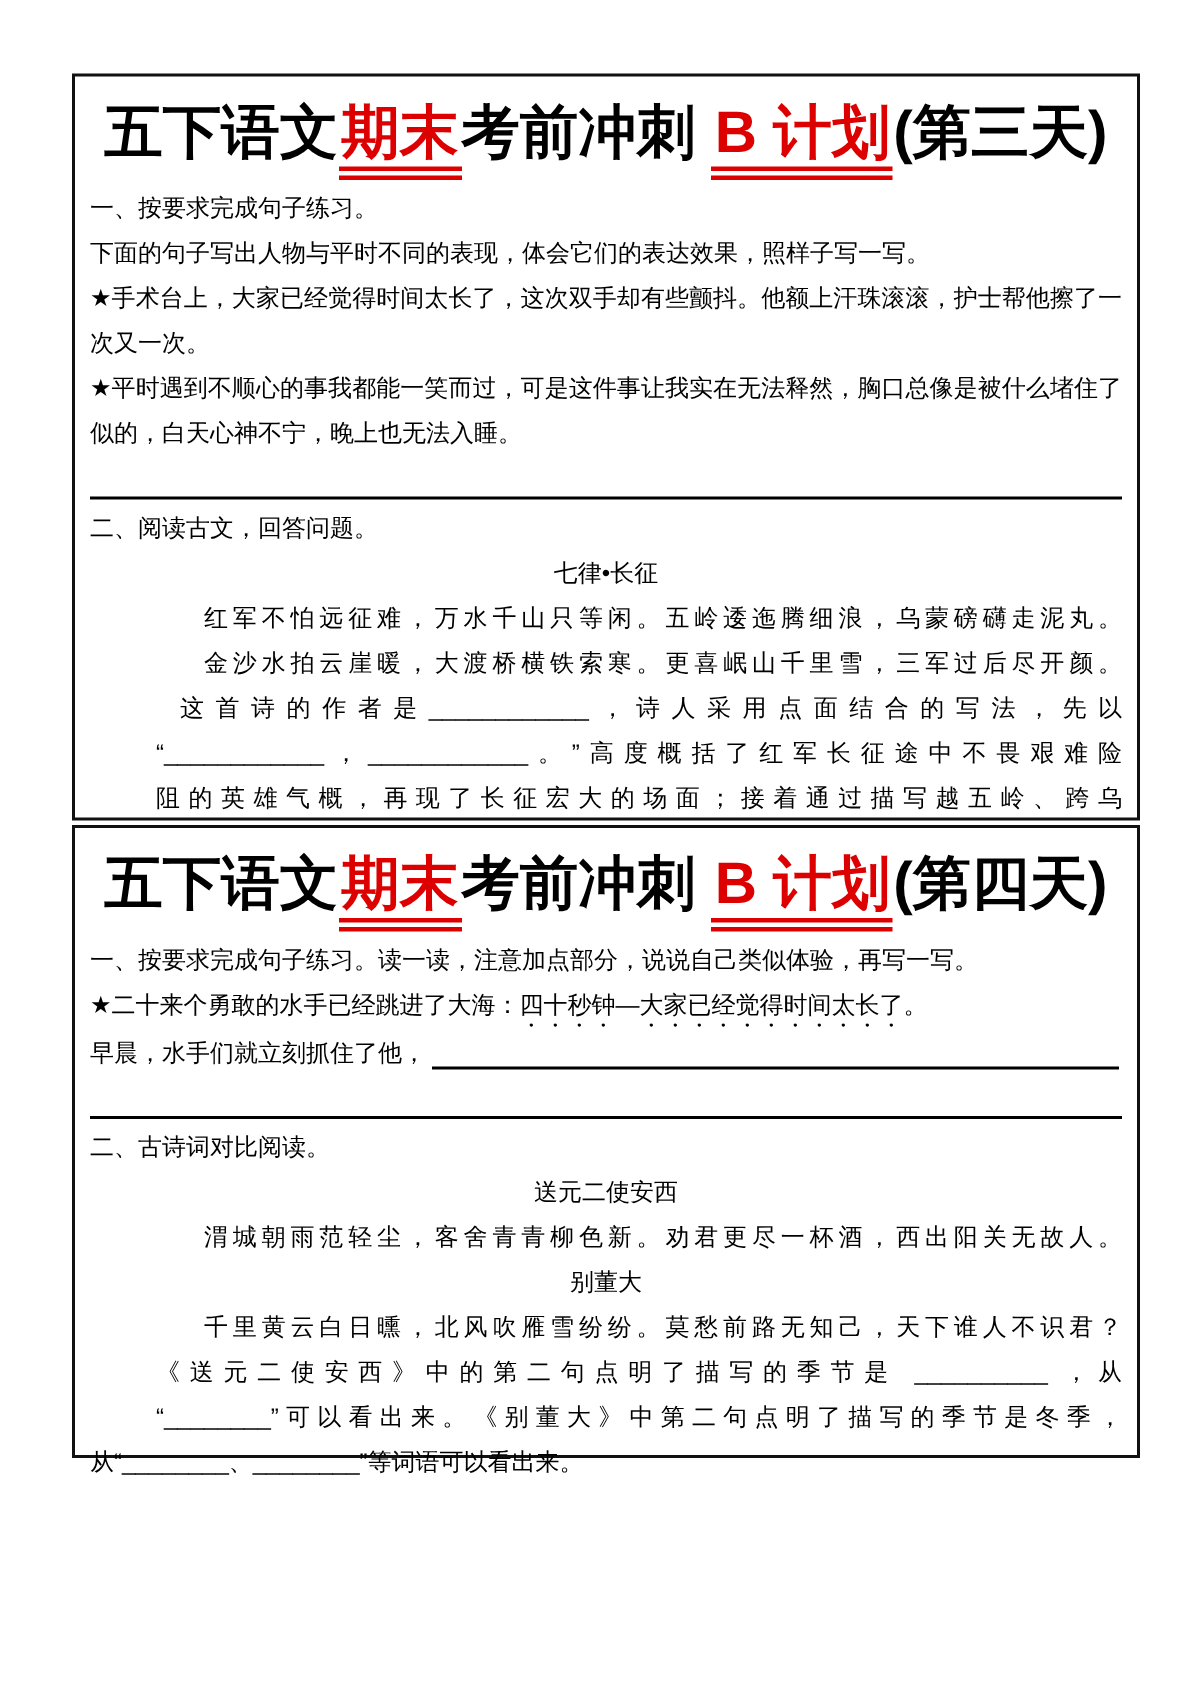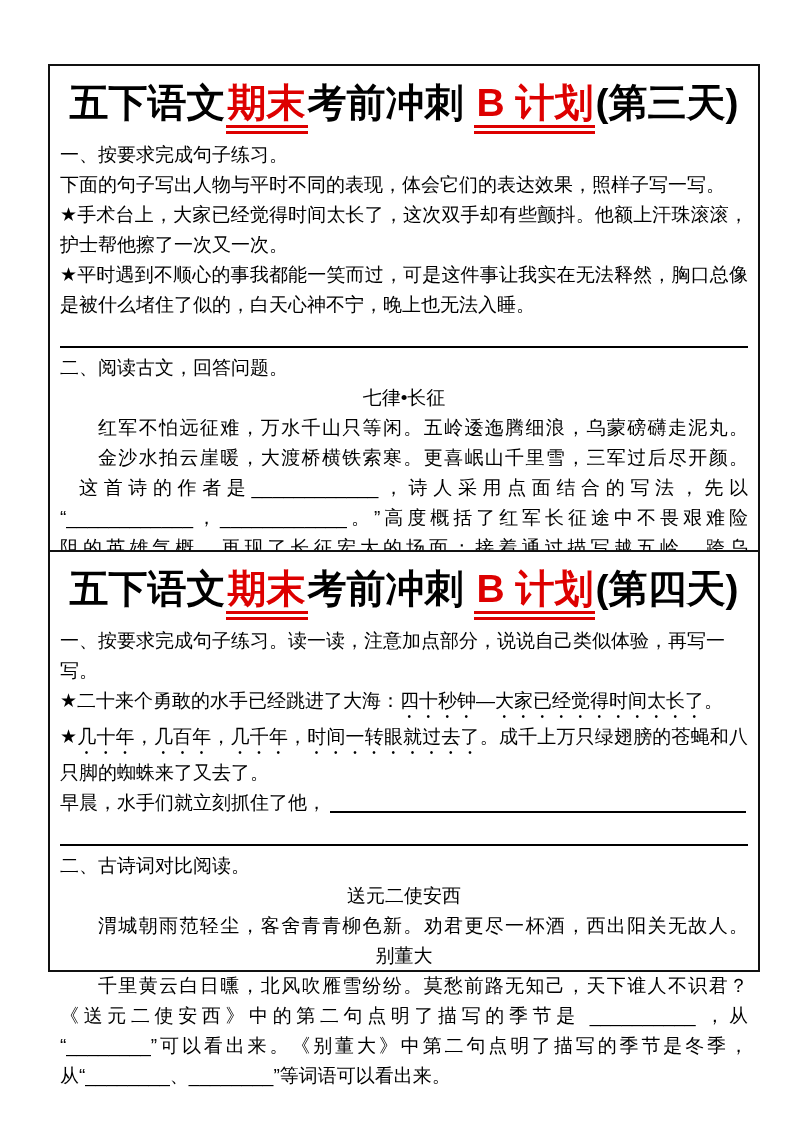--- a/index.html
+++ b/index.html
@@ -13,42 +13,42 @@
   body { position: relative; }
   .panel {
     position: absolute;
     left: 48px;
     width: 712px;
     box-sizing: border-box;
     border: 2px solid #111;
     background: #fff;
     padding: 4px 10px 8px 10px;
   }
-  #panel-day3 { top: 64px;  height: 498px; }
+  #panel-day3 { top: 49px;  height: 498px; }
   #panel-day4 { top: 550px; height: 422px; }
 
   .panel-title {
     text-align: center;
     font-size: 39px;
     font-weight: 700;
     margin: 6px 0 10px 0;
     white-space: nowrap;
   }
   .red-u {
     color: #dd0000;
     border-bottom: 9px double #dd0000;
     padding: 0 2px 1px 2px;
   }
   .line {
-    font-size: 19px;
+    font-size: 16px;
     line-height: 30px;
     margin: 0;
   }
   .wrapjust { text-align: justify; }
-  .just { text-align: justify; text-align-last: justify; }
+  .just { text-align: justify; text-align-last: justify; margin-left: 44px; }
   .center { text-align: center; }
   .indent2 { text-indent: 2em; }
   .indent1 { text-indent: 1em; }
   .flexline { display: flex; }
   .flexline .lead { white-space: nowrap; }
   .fill {
     flex: 1;
     border-bottom: 2px solid #000;
     margin: 0 2px 5px 4px;
   }
@@ -89,21 +89,20 @@
     <span class="lead">请你再写出一句他创作的诗词：</span>
     <span class="fill fill-short"></span>
   </div>
 </div>
 
 <div class="panel" id="panel-day4">
   <div class="panel-title"><span>五下语文</span><span class="red-u">期末</span><span>考前冲刺 </span><span class="red-u">B 计划</span><span>(第四天)</span></div>
 
   <p class="line">一、按要求完成句子练习。读一读，注意加点部分，说说自己类似体验，再写一写。</p>
   <p class="line wrapjust"><span>★二十来个勇敢的水手已经跳进了大海：</span><span class="dots">四十秒钟—大家已经觉得时间太长了。</span></p>
-  <p class="line wrapjust"><span>★</span><span class="dots">几十年，几百年，几千年，时间一转眼就过去了。</span><span>成千上万只绿翅膀的苍蝇和八只脚的蜘蛛来了又去了。</span></p>
   <div class="line flexline">
     <span class="lead">早晨，水手们就立刻抓住了他，</span>
     <span class="fill"></span>
   </div>
   <div class="full-blank"></div>
 
   <p class="line">二、古诗词对比阅读。</p>
   <p class="line center">送元二使安西</p>
   <p class="line just indent2">渭城朝雨范轻尘，客舍青青柳色新。劝君更尽一杯酒，西出阳关无故人。</p>
   <p class="line center">别董大</p>

